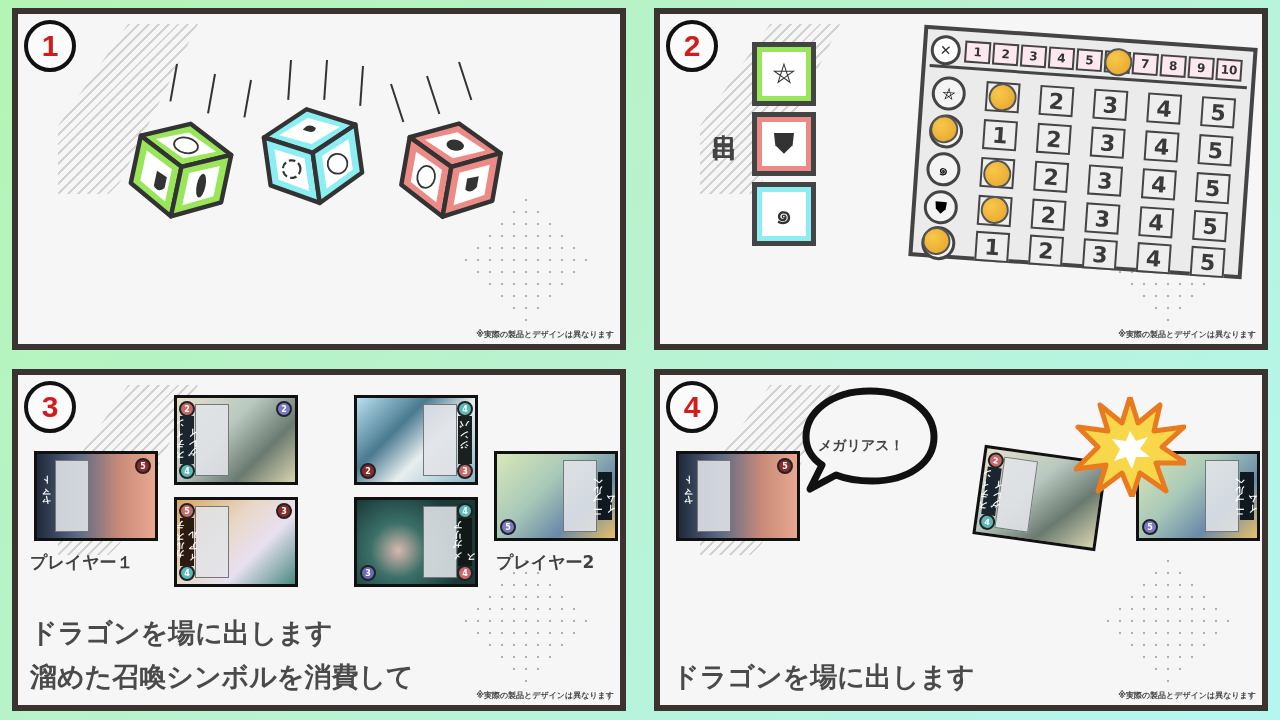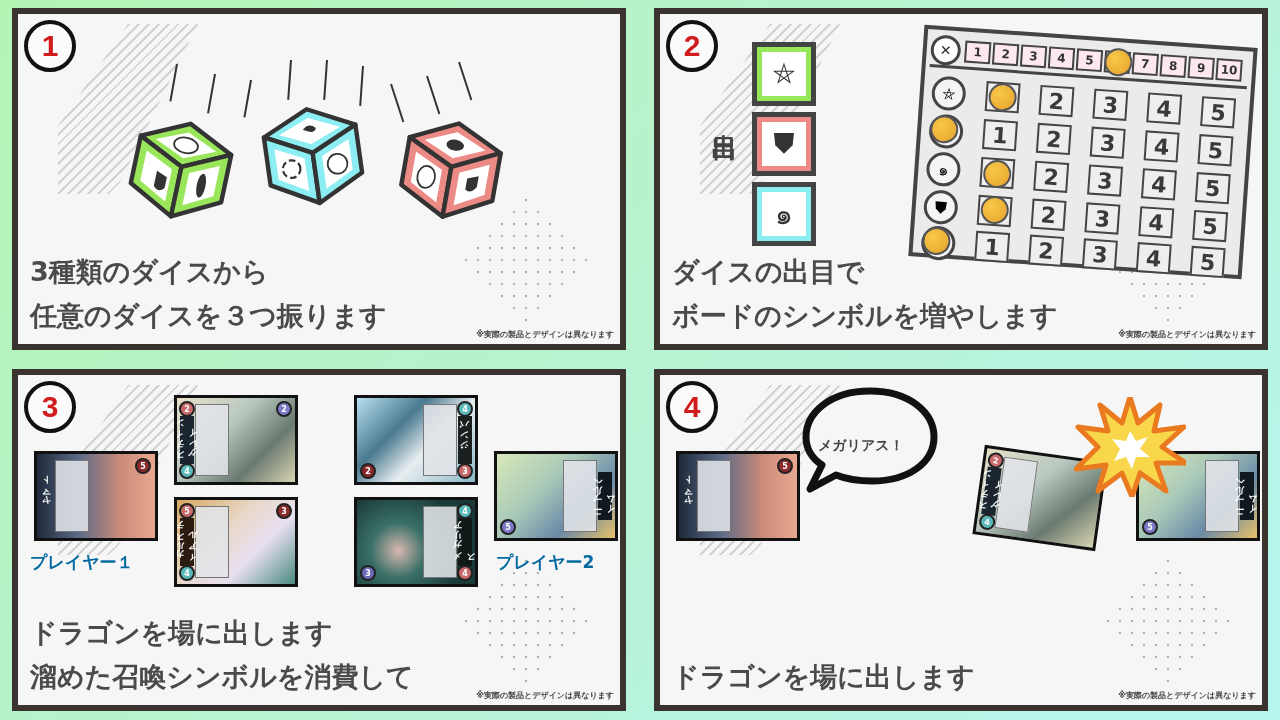--- a/index.html
+++ b/index.html
@@ -138,21 +138,21 @@
     writing-mode: vertical-rl; color: #fff; font-size: 9px; font-weight: bold;
     display: flex; align-items: center; justify-content: center;
     transform: rotate(180deg);
   }
   .card .pip {
     position: absolute; width: 16px; height: 16px; border-radius: 50%;
     border: 2px solid #222; color: #fff; font-size: 8px; font-weight: bold;
     display: flex; align-items: center; justify-content: center;
   }
   .player-label {
-    position: absolute; font-size: 17px; font-weight: bold; color: #0369a1; z-index: 2;
+    position: absolute; font-size: 17px; font-weight: bold; color: #404040; z-index: 2;
   }
 
   
   .bubble {
     position: absolute; left: 140px; top: 10px; width: 140px; height: 110px;
     z-index: 2;
   }
   .bubble-text {
     position: absolute; left: 158px; top: 62px; font-size: 14px; font-weight: bold; color: #444; z-index: 3;
   }
@@ -210,24 +210,20 @@
         <polygon points="50,48 92,28 92,72 50,94" fill="#ec8a86" stroke="#333" stroke-width="4" stroke-linejoin="round"></polygon>
         <polygon points="50,16 78,28 50,40 22,28" fill="#fff"></polygon>
         <polygon points="16,40 42,52 42,82 16,68" fill="#fff"></polygon>
         <polygon points="58,52 84,40 84,68 58,82" fill="#fff"></polygon>
         <ellipse cx="50" cy="28" rx="8" ry="5" fill="#333"></ellipse>
         <ellipse cx="29" cy="61" rx="8" ry="10" fill="none" stroke="#333" stroke-width="1.6"></ellipse>
         <path d="M66,56 l10,-4 v10 q-5,8 -10,4 z" fill="#333"></path>
       </svg>
     </div>
 
-    <div class="caption">
-      <div>3種類のダイスから</div>
-      <div>任意のダイスを３つ振ります</div>
-    </div>
     <div class="disclaimer">※実際の製品とデザインは異なります</div>
   </div>
 </div>
 
 <div class="panel" id="p2">
   <div class="panel-inner">
     <div class="stripes"></div>
     <div class="crosses"></div>
     <div class="step-badge">2</div>
 
@@ -315,24 +311,20 @@
             <div class="token" style="left:-2px;top:-2px"></div>
           </div>
         <div class="num-cell">1</div>
         <div class="num-cell">2</div>
         <div class="num-cell">3</div>
         <div class="num-cell">4</div>
         <div class="num-cell">5</div>
       </div>
     </div>
 
-    <div class="caption">
-      <div>ダイスの出目で</div>
-      <div>ボードのシンボルを増やします</div>
-    </div>
     <div class="disclaimer">※実際の製品とデザインは異なります</div>
   </div>
 </div>
 
 <div class="panel" id="p3">
   <div class="panel-inner">
     <div class="stripes"></div>
     <div class="crosses"></div>
     <div class="step-badge">3</div>
 

